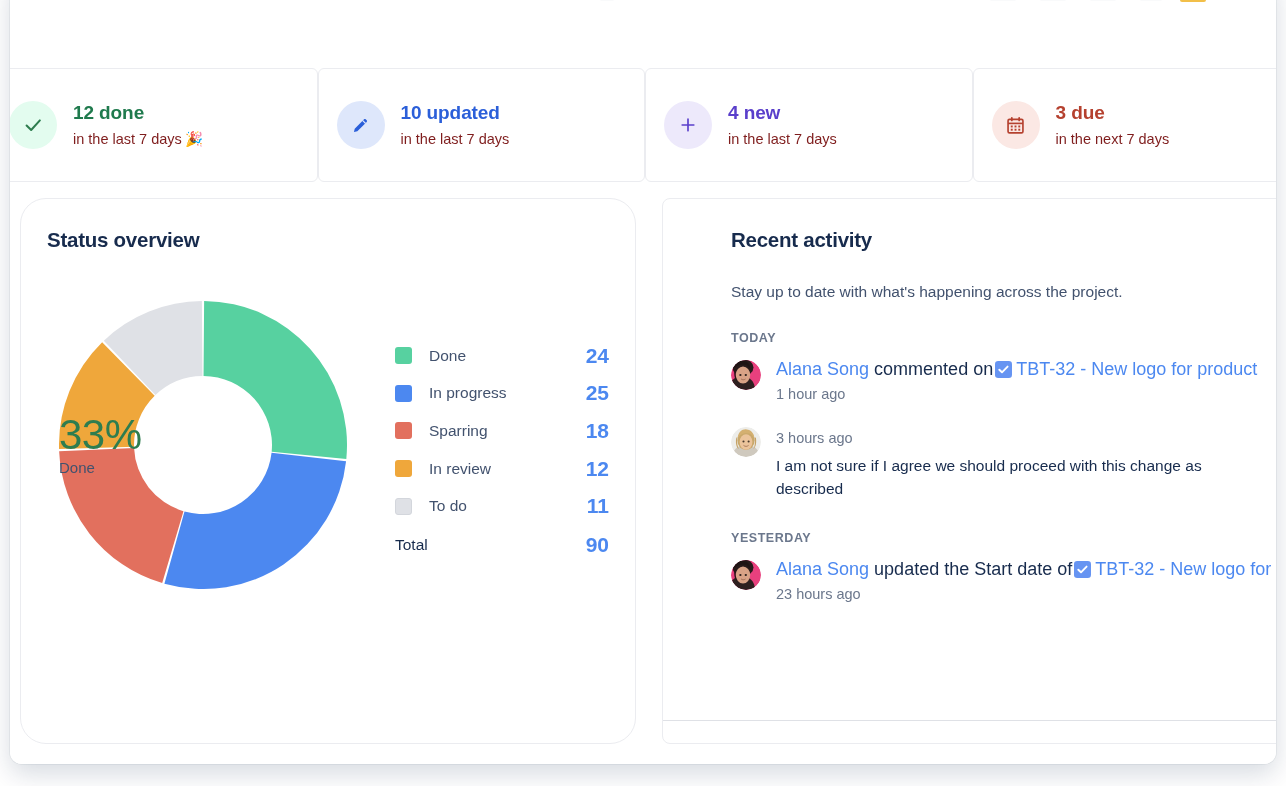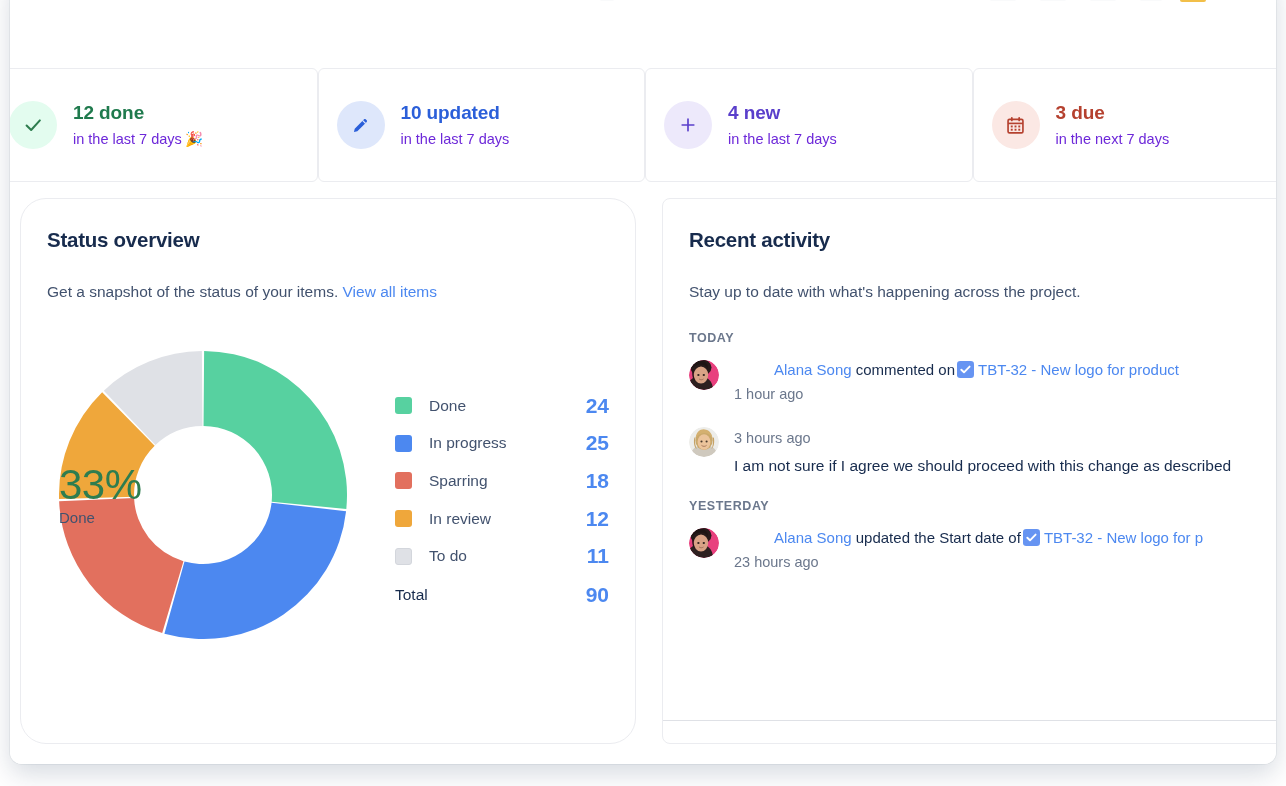--- a/index.html
+++ b/index.html
@@ -68,21 +68,21 @@
   .stat-text { min-width: 0; }
   .stat-title {
     font-size: 19px;
     font-weight: 700;
     line-height: 24px;
     letter-spacing: -0.1px;
     white-space: nowrap;
   }
   .stat-sub {
     font-size: 14.5px;
-    color: #6d28d9;
+    color: #7f1d1d;
     line-height: 22px;
     margin-top: 3px;
     white-space: nowrap;
   }
 
   
   .panels {
     position: absolute;
     left: 12px;
     top: 224px;
@@ -92,21 +92,21 @@
     gap: 26px;
   }
   .panel {
     background: #ffffff;
     border: 1px solid #EBECF0;
     border-radius: 8px;
     position: relative;
     overflow: hidden;
   }
   .panel-status { width: 616px; flex: 0 0 616px; margin-left: -2px; border-radius: 26px; }
-  .panel-activity { flex: 1 1 auto; }
+  .panel-activity { flex: 1 1 auto; padding-left: 42px; }
 
   .panel-inner { padding: 28px 26px 0 26px; }
 
   .panel-title {
     font-size: 20.5px;
     font-weight: 700;
     color: #172B4D;
     letter-spacing: -0.25px;
     line-height: 26px;
   }
@@ -199,44 +199,43 @@
   
   .activity-list { margin-top: 26px; }
   .day-head {
     font-size: 12.5px;
     font-weight: 700;
     color: #6B778C;
     letter-spacing: 0.55px;
     line-height: 18px;
     margin-bottom: 11px;
   }
-  .day-head.second { margin-top: 20px; }
+  .day-head.second { margin-top: 29px; }
 
   .activity-item {
     display: flex;
     gap: 15px;
     margin-bottom: 20px;
   }
   .avatar {
     width: 30px; height: 30px;
     border-radius: 50%;
     flex: 0 0 30px;
     overflow: hidden;
     position: relative;
     margin-top: 2px;
   }
   .avatar svg { display: block; }
 
   .act-body { min-width: 0; flex: 1 1 auto; }
   .act-line1 {
-    font-size: 15px;
+    font-size: 18px;
     color: #172B4D;
     line-height: 23px;
     white-space: nowrap;
-    margin-left: 40px;
   }
   .act-user { color: #4C88F0; cursor: pointer; }
   .act-issue { color: #4C88F0; cursor: pointer; }
   .task-icon {
     display: inline-block;
     width: 17px; height: 17px;
     vertical-align: -3px;
     margin: 0 4px 0 2px;
   }
   .act-time {
@@ -336,24 +335,20 @@
         </div>
       </div>
 
     </div>
 
     <div class="panels">
 
       <div class="panel panel-status">
         <div class="panel-inner">
           <div class="panel-title">Status overview</div>
-          <div class="panel-desc">
-            <span>Get a snapshot of the status of your items.</span>
-            <a class="link">View all items</a>
-          </div>
 
           <div class="chart-area">
             <div class="donut-wrap">
               <svg width="288" height="288" viewBox="0 0 288 288">
                 <g id="donut-slices">
                     <path d="M 145.13096172797444 0.0044412991503008925 A 144 144 0 0 1 287.3249536552222 157.9268682670729
                L 212.67654029312732 150.6732910446391 A 69 69 0 0 0 144.5419191613211 75.00212812250952 Z" fill="#57D1A0"></path>
                     <path d="M 287.0885182723428 160.17640066966112 A 144 144 0 0 1 105.39659513898033 282.7291502645936
                L 125.5025351707614 210.47438450178447 A 69 69 0 0 0 212.56324833883093 151.75119198754595 Z" fill="#4C88F0"></path>
                     <path d="M 103.22229476163224 282.10567966413544 A 144 144 0 0 1 0.13162949797714418 150.15564530270237

